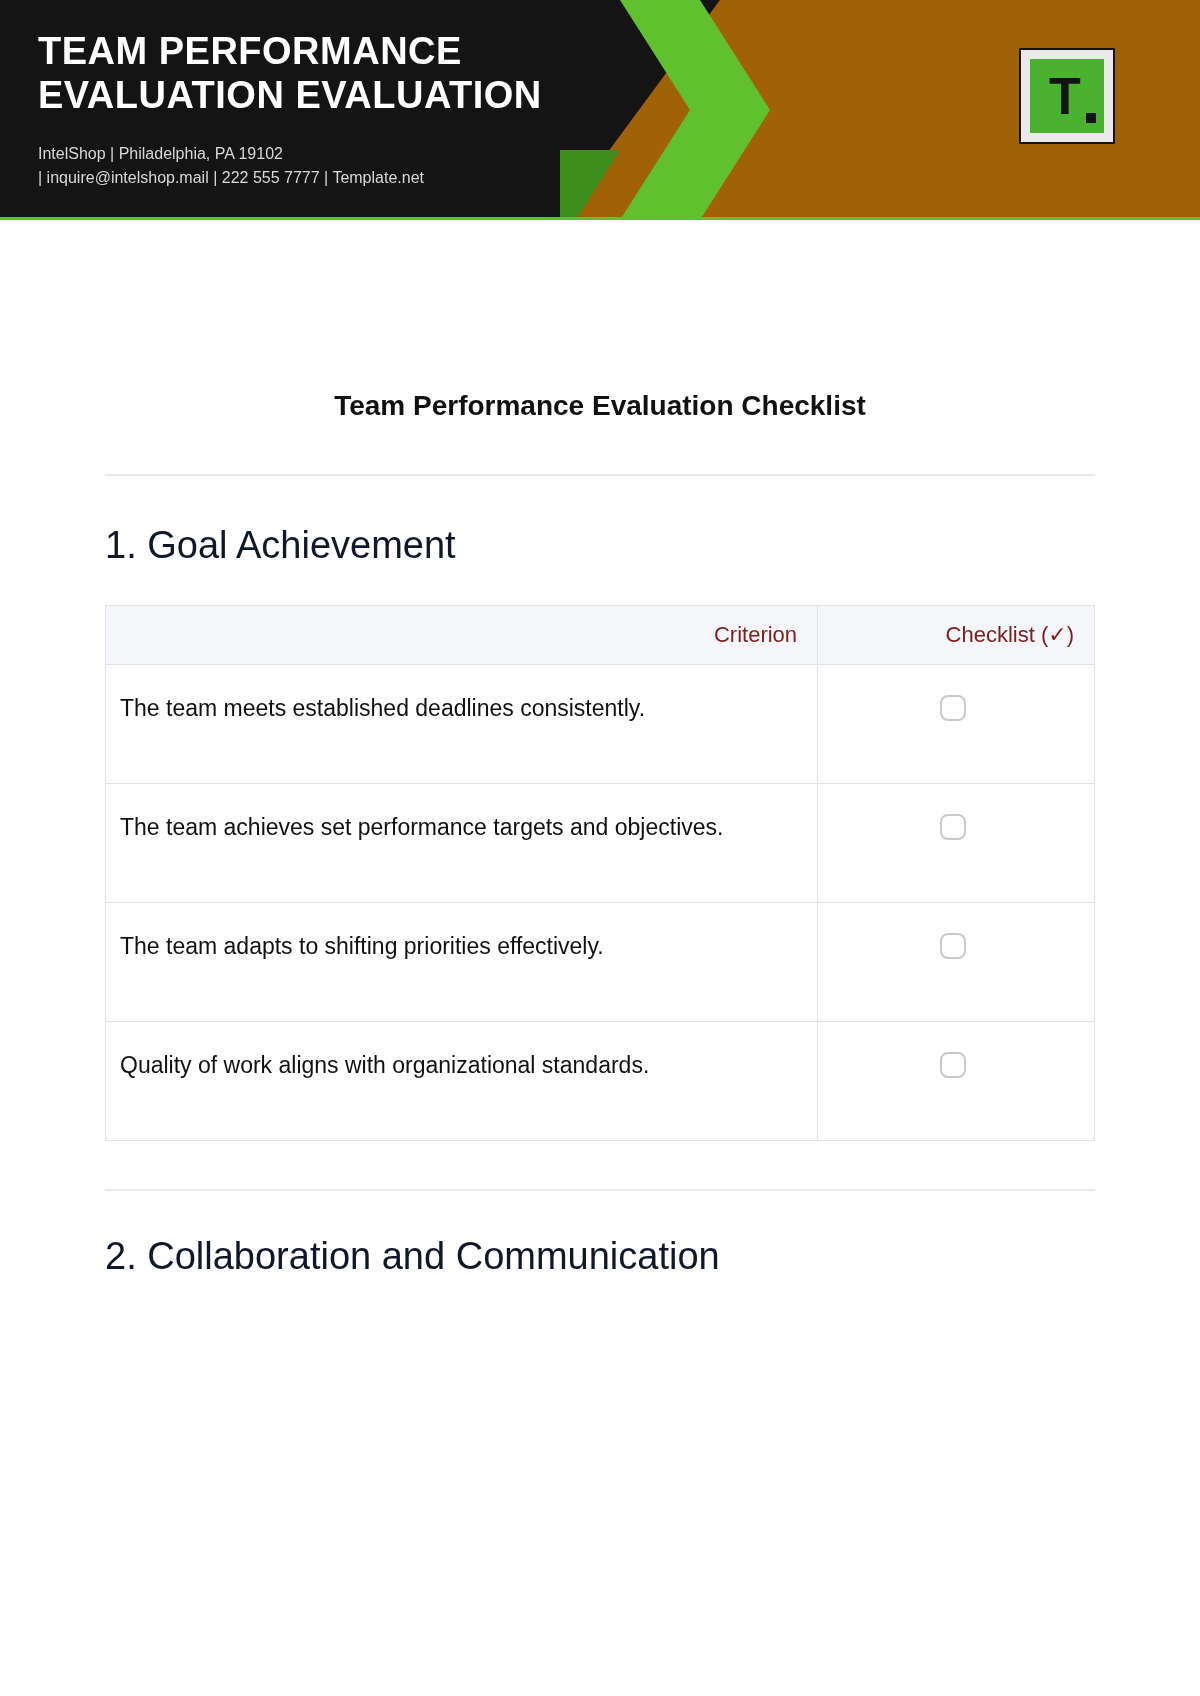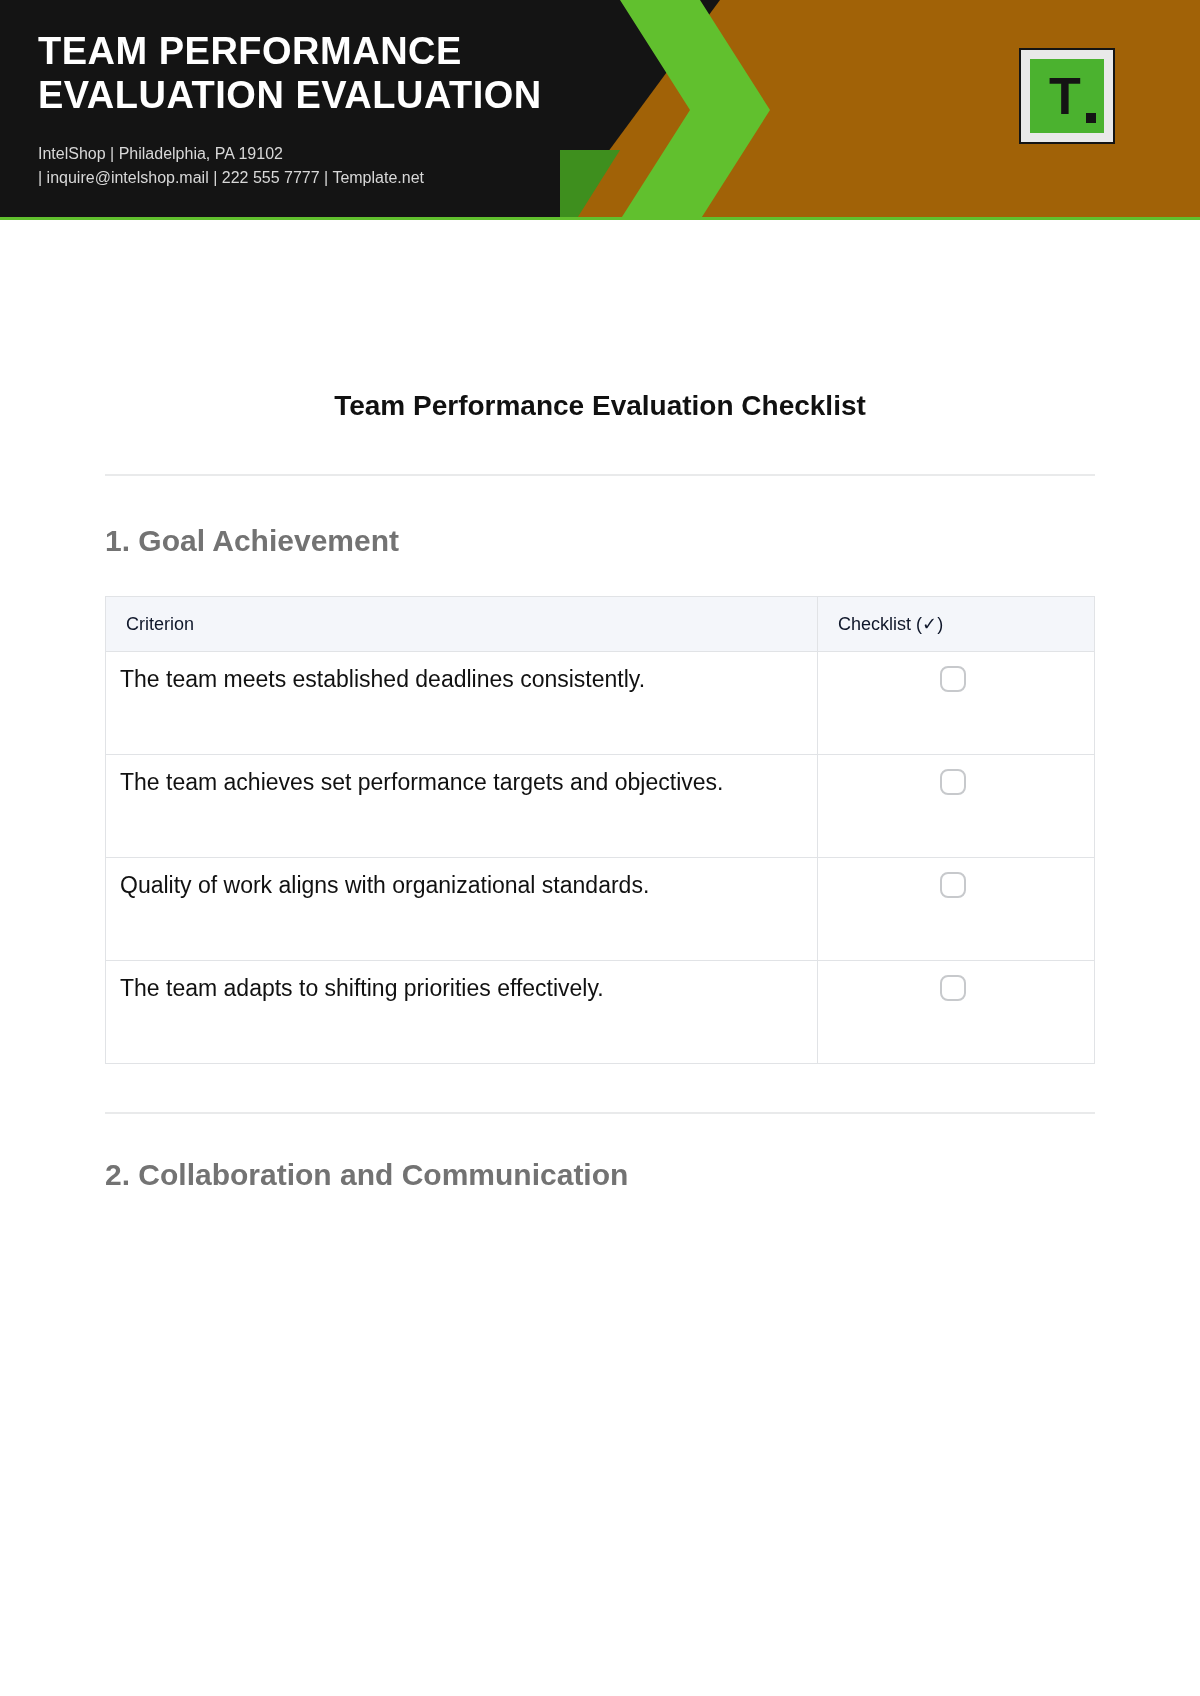--- a/index.html
+++ b/index.html
@@ -103,44 +103,44 @@
     font-weight: 800;
     color: #111;
     margin-bottom: 52px;
   }
   .hr {
     height: 2px;
     background: #e9eaeb;
     margin-bottom: 48px;
   }
   .section-title {
-    font-size: 30px;
-    font-weight: 700;
-    color: #737373;
+    font-size: 38px;
+    font-weight: 400;
+    color: #0f172a;
     margin-bottom: 38px;
   }
   table.criteria {
     width: 100%;
     border-collapse: collapse;
     border: 1px solid #e1e3e6;
   }
   table.criteria th {
     background: #f4f6fa;
-    color: #0f172a;
+    color: #7f1d1d;
     font-weight: 500;
-    font-size: 18px;
+    font-size: 22px;
     padding: 16px 20px;
     border: 1px solid #e1e3e6;
-    text-align: left;
+    text-align: right;
   }
   table.criteria th.crit { width: 72%; }
   table.criteria th.eval { width: 28%; }
   table.criteria td {
     border: 1px solid #e1e3e6;
-    padding: 14px 20px 56px 14px;
+    padding: 30px 20px 56px 14px;
     font-size: 23px;
     color: #111;
     vertical-align: top;
   }
   td.check-cell { text-align: center; vertical-align: top; padding-top: 18px; }
   .checkbox {
     display: inline-block;
     width: 26px;
     height: 26px;
     border: 2px solid #c7c9cc;
@@ -201,27 +201,27 @@
           <span class="checkbox"></span>
         </td>
       </tr>
       <tr>
         <td>The team achieves set performance targets and objectives.</td>
         <td class="check-cell">
           <span class="checkbox"></span>
         </td>
       </tr>
       <tr>
+        <td>The team adapts to shifting priorities effectively.</td>
+        <td class="check-cell">
+          <span class="checkbox"></span>
+        </td>
+      </tr>
+      <tr>
         <td>Quality of work aligns with organizational standards.</td>
-        <td class="check-cell">
-          <span class="checkbox"></span>
-        </td>
-      </tr>
-      <tr>
-        <td>The team adapts to shifting priorities effectively.</td>
         <td class="check-cell">
           <span class="checkbox"></span>
         </td>
       </tr>
     </tbody>
   </table>
 
   <div class="hr2"></div>
 
   <h3 class="section-title">2. Collaboration and Communication</h3>

